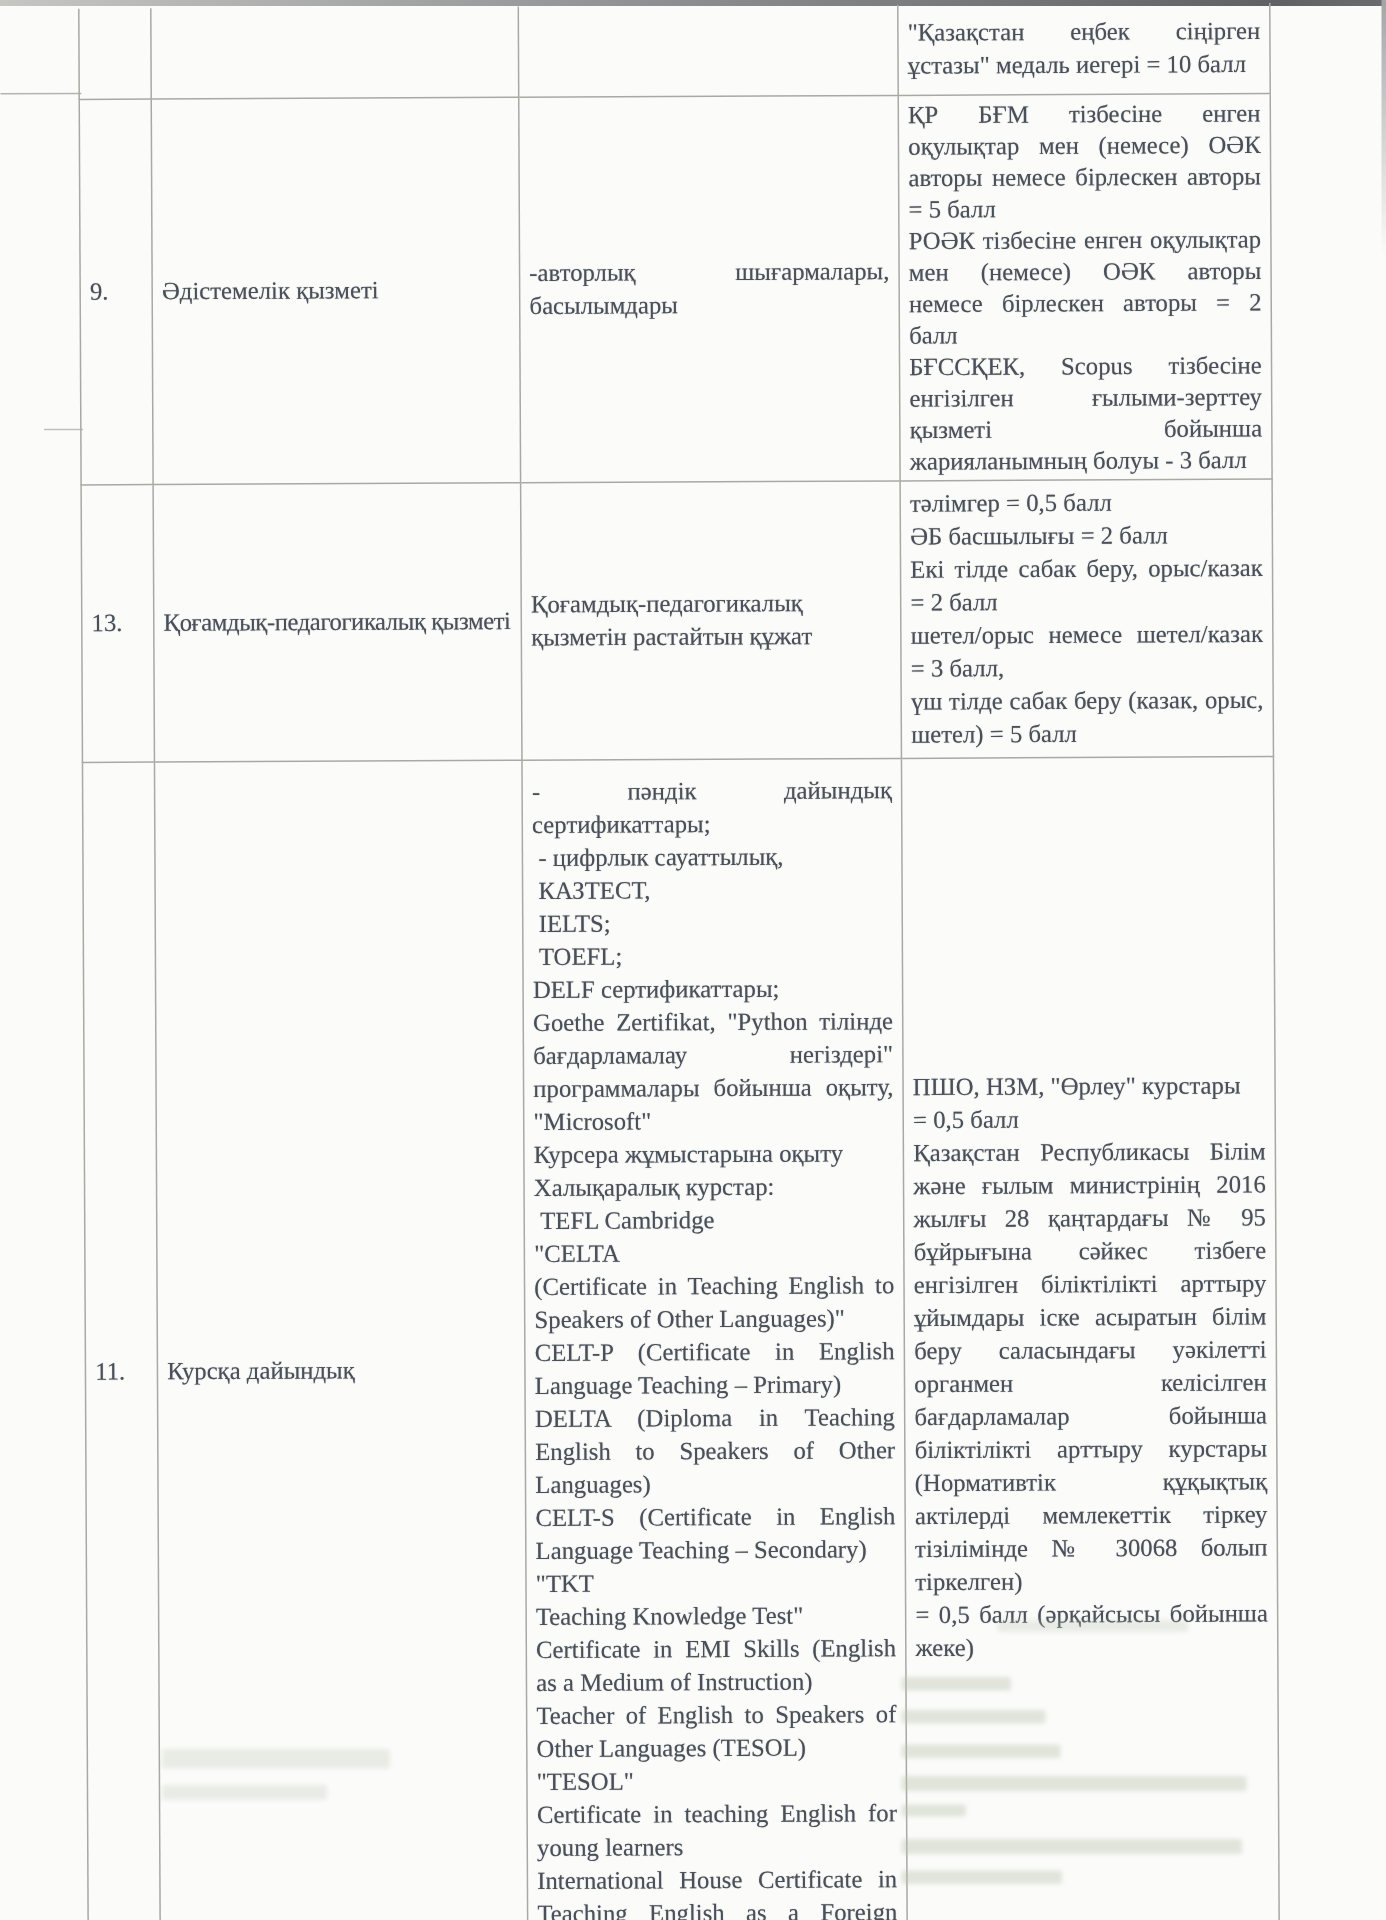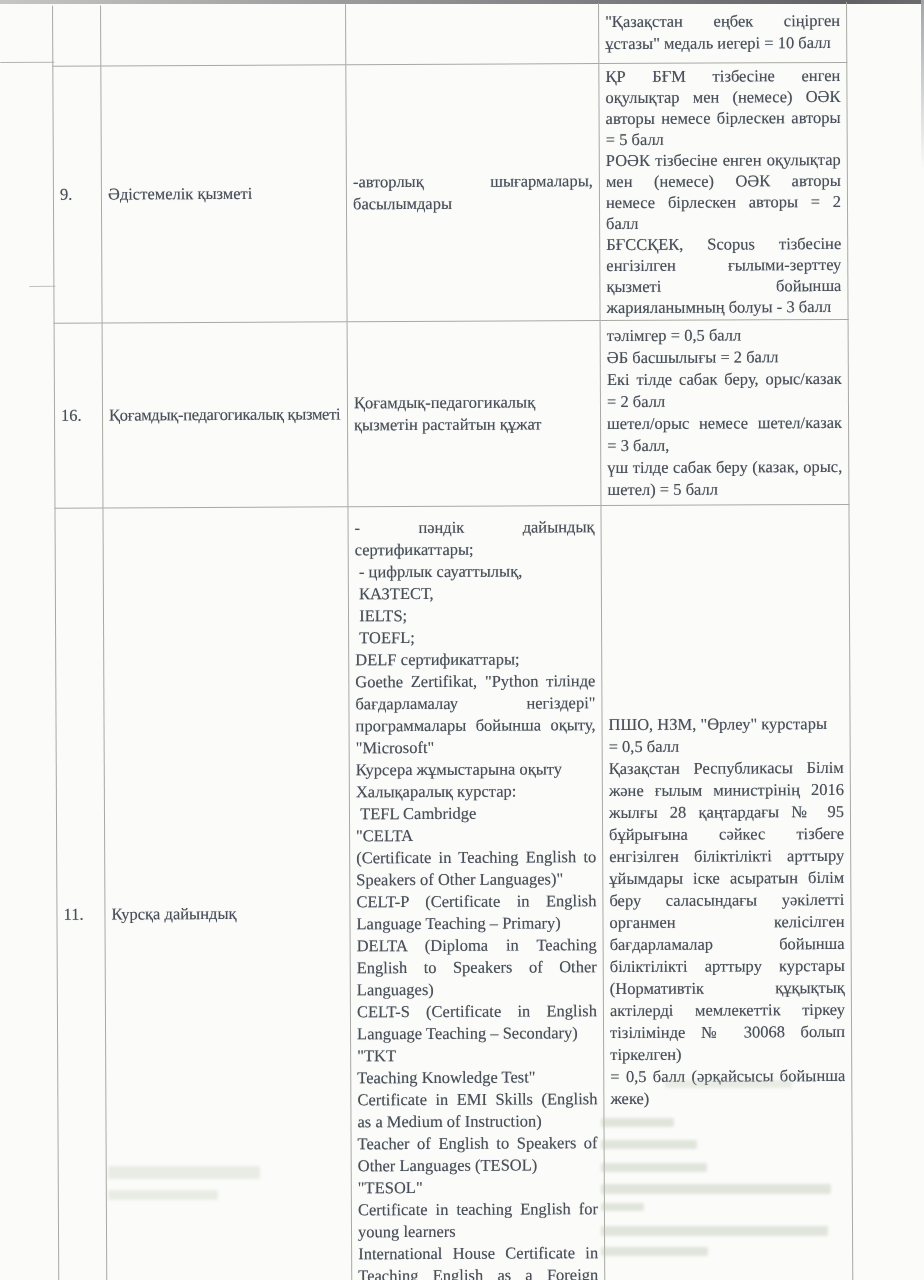--- a/index.html
+++ b/index.html
@@ -71,21 +71,21 @@
         <td class="c3">
             <p>-авторлық шығармалары, басылымдары</p>
           </td>
         <td class="c4 lh21">
             <p>ҚР БҒМ тізбесіне енген оқулықтар мен (немесе) ОӘК авторы немесе бірлескен авторы = 5 балл</p>
             <p>РОӘК тізбесіне енген оқулықтар мен (немесе) ОӘК авторы немесе бірлескен авторы = 2 балл</p>
             <p>БҒССҚЕК, Scopus тізбесіне енгізілген ғылыми-зерттеу қызметі бойынша жарияланымның болуы - 3 балл</p>
           </td>
       </tr>
       <tr class="r2">
-        <td class="c1">16.</td>
+        <td class="c1">13.</td>
         <td class="c2 one-line">Қоғамдық-педагогикалық қызметі</td>
         <td class="c3">
             <p>Қоғамдық-педагогикалық қызметін растайтын құжат</p>
           </td>
         <td class="c4">
             <p>тәлімгер = 0,5 балл</p>
             <p>ӘБ басшылығы = 2 балл</p>
             <p>Екі тілде сабак беру, орыс/казак = 2 балл</p>
             <p>шетел/орыс немесе шетел/казак = 3 балл,</p>
             <p>үш тілде сабак беру (казак, орыс, шетел) = 5 балл</p>

